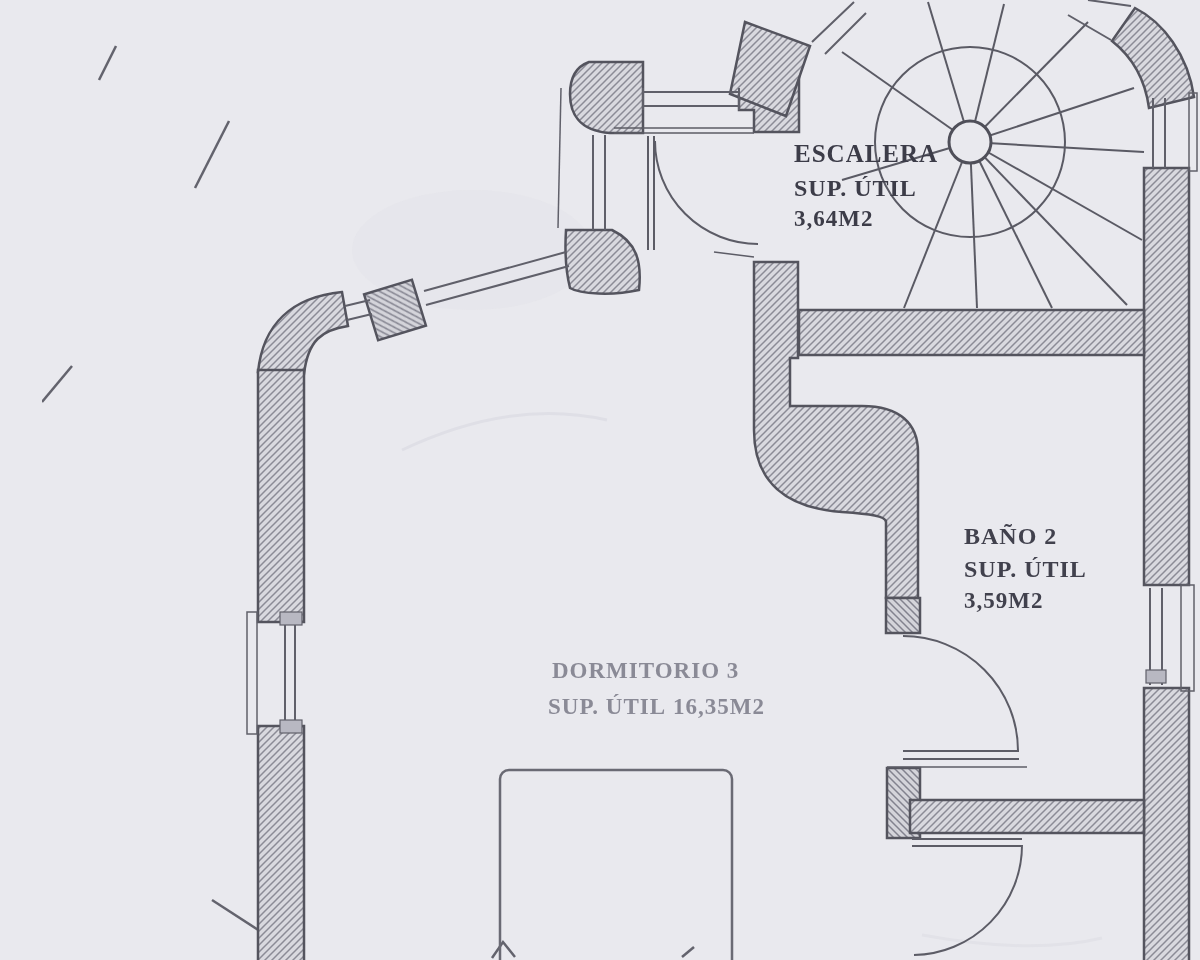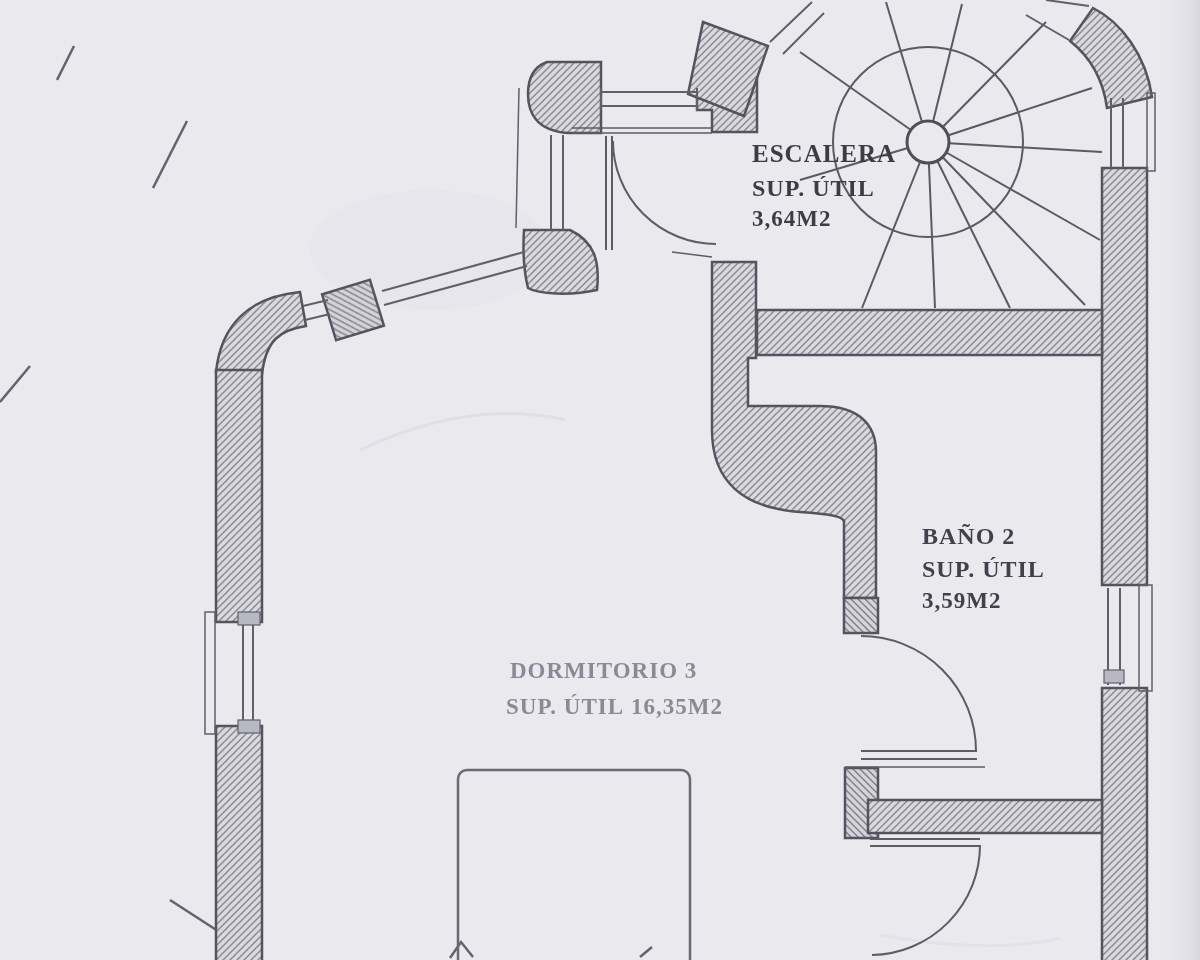--- a/index.html
+++ b/index.html
@@ -1,17 +1,17 @@
 <!DOCTYPE html>
 <html><head>
 <meta charset="utf-8">
 <style>
   html,body{margin:0;padding:0;background:#e9e9ee;}
   body{width:1200px;height:960px;overflow:hidden;font-family:"Liberation Serif",serif;}
-  #plan-wrap{width:976px;height:960px;position:relative;}
+  #plan-wrap{width:976px;height:960px;position:relative;padding-left:42px;}
   svg{display:block;}
   text{font-family:"Liberation Serif",serif;font-weight:bold;}
   .room-label-dark{fill:#3c3c48;letter-spacing:1px;}
   .room-label-mid{fill:#41414d;letter-spacing:1px;}
   .room-label-faded{fill:#8a8a96;letter-spacing:1px;}
 </style>
 </head>
 <body>
 
 <div id="plan-wrap">

